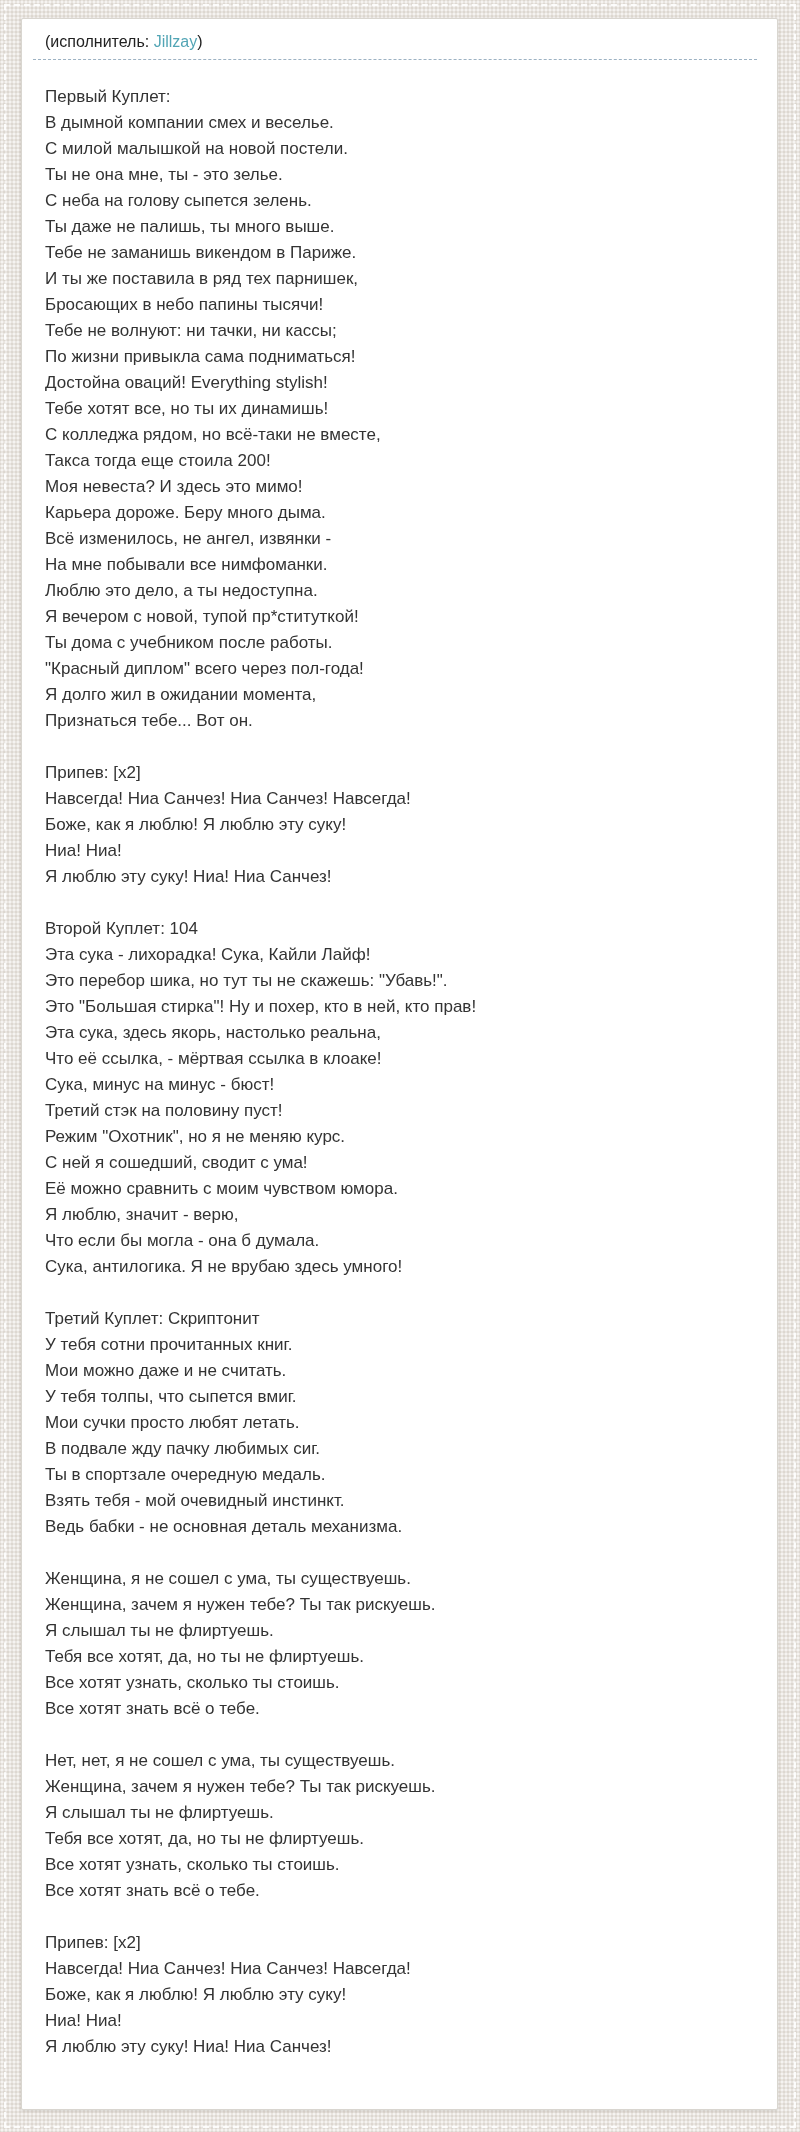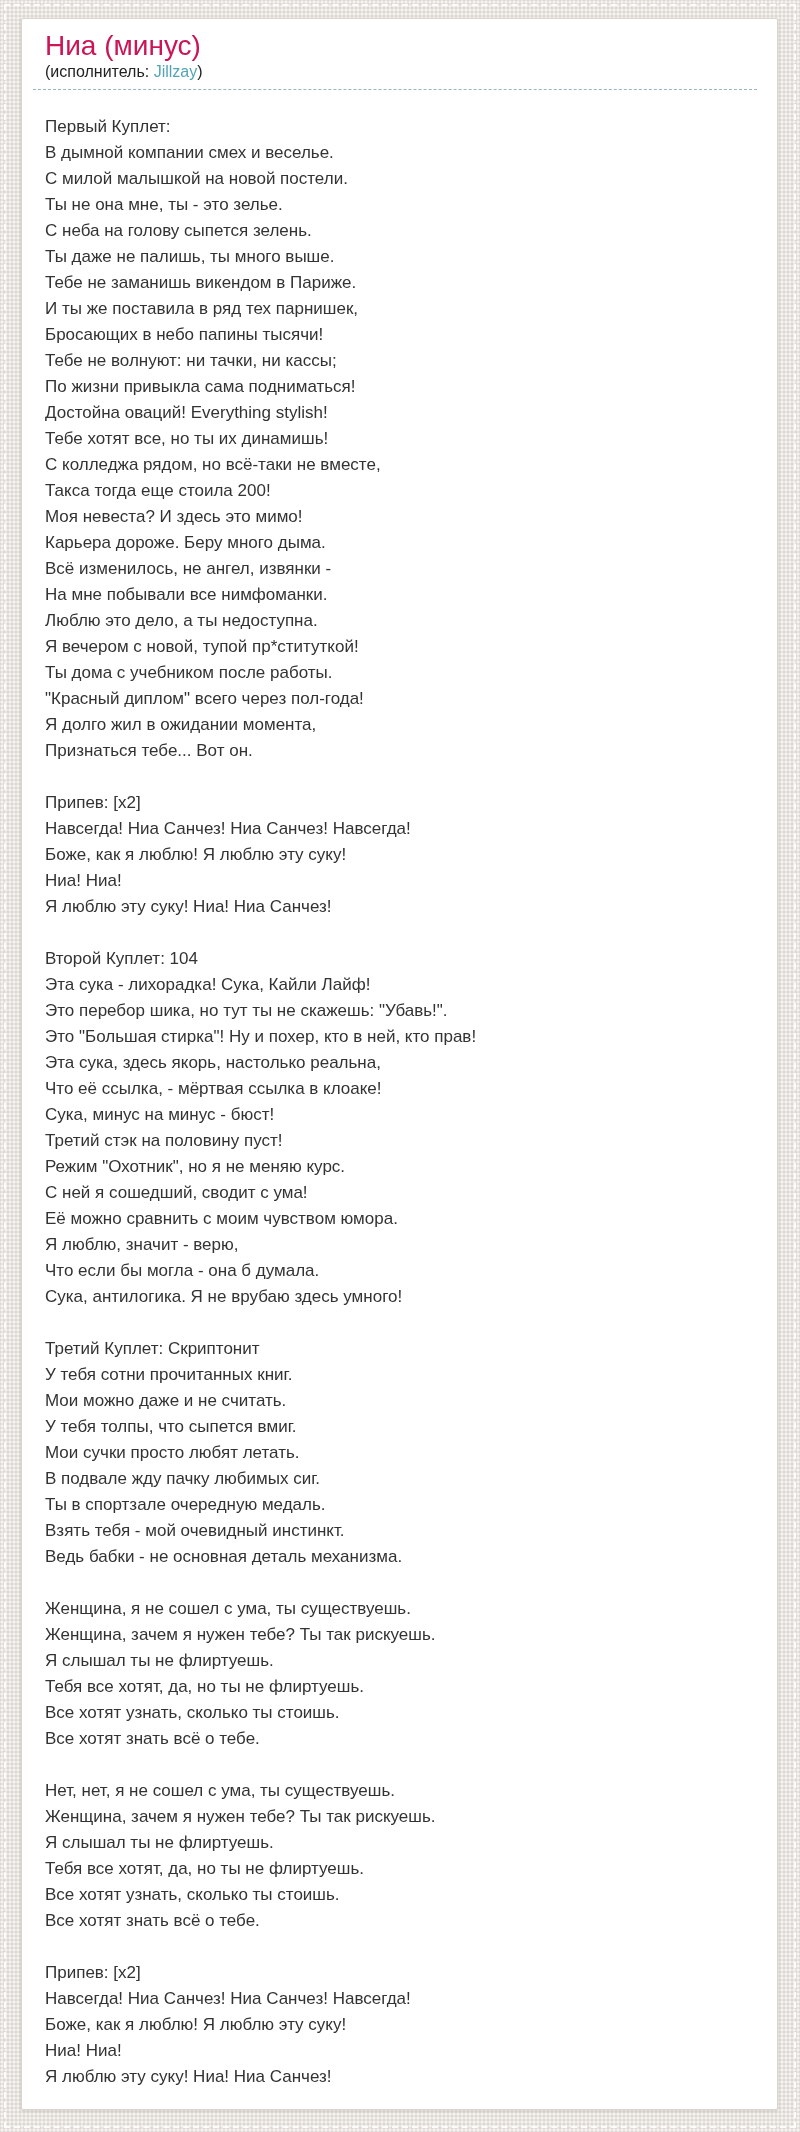--- a/index.html
+++ b/index.html
@@ -70,21 +70,20 @@
     white-space: pre-line;
   }
 </style>
 </head>
 <body>
 
 <div class="stitch-border"></div>
 
 <div class="card">
   <div class="card-header">
-    <h1 class="song-title" style="color: rgb(203, 21, 87);">Ниа (минус)</h1>
     <div class="artist-line"><span>(исполнитель: </span><a class="artist-link" style="color: rgb(82, 165, 181);">Jillzay</a><span>)</span></div>
   </div>
 
   <div class="lyrics">
       <p class="stanza">Первый Куплет:
 В дымной компании смех и веселье.
 С милой малышкой на новой постели.
 Ты не она мне, ты - это зелье.
 С неба на голову сыпется зелень.
 Ты даже не палишь, ты много выше.

